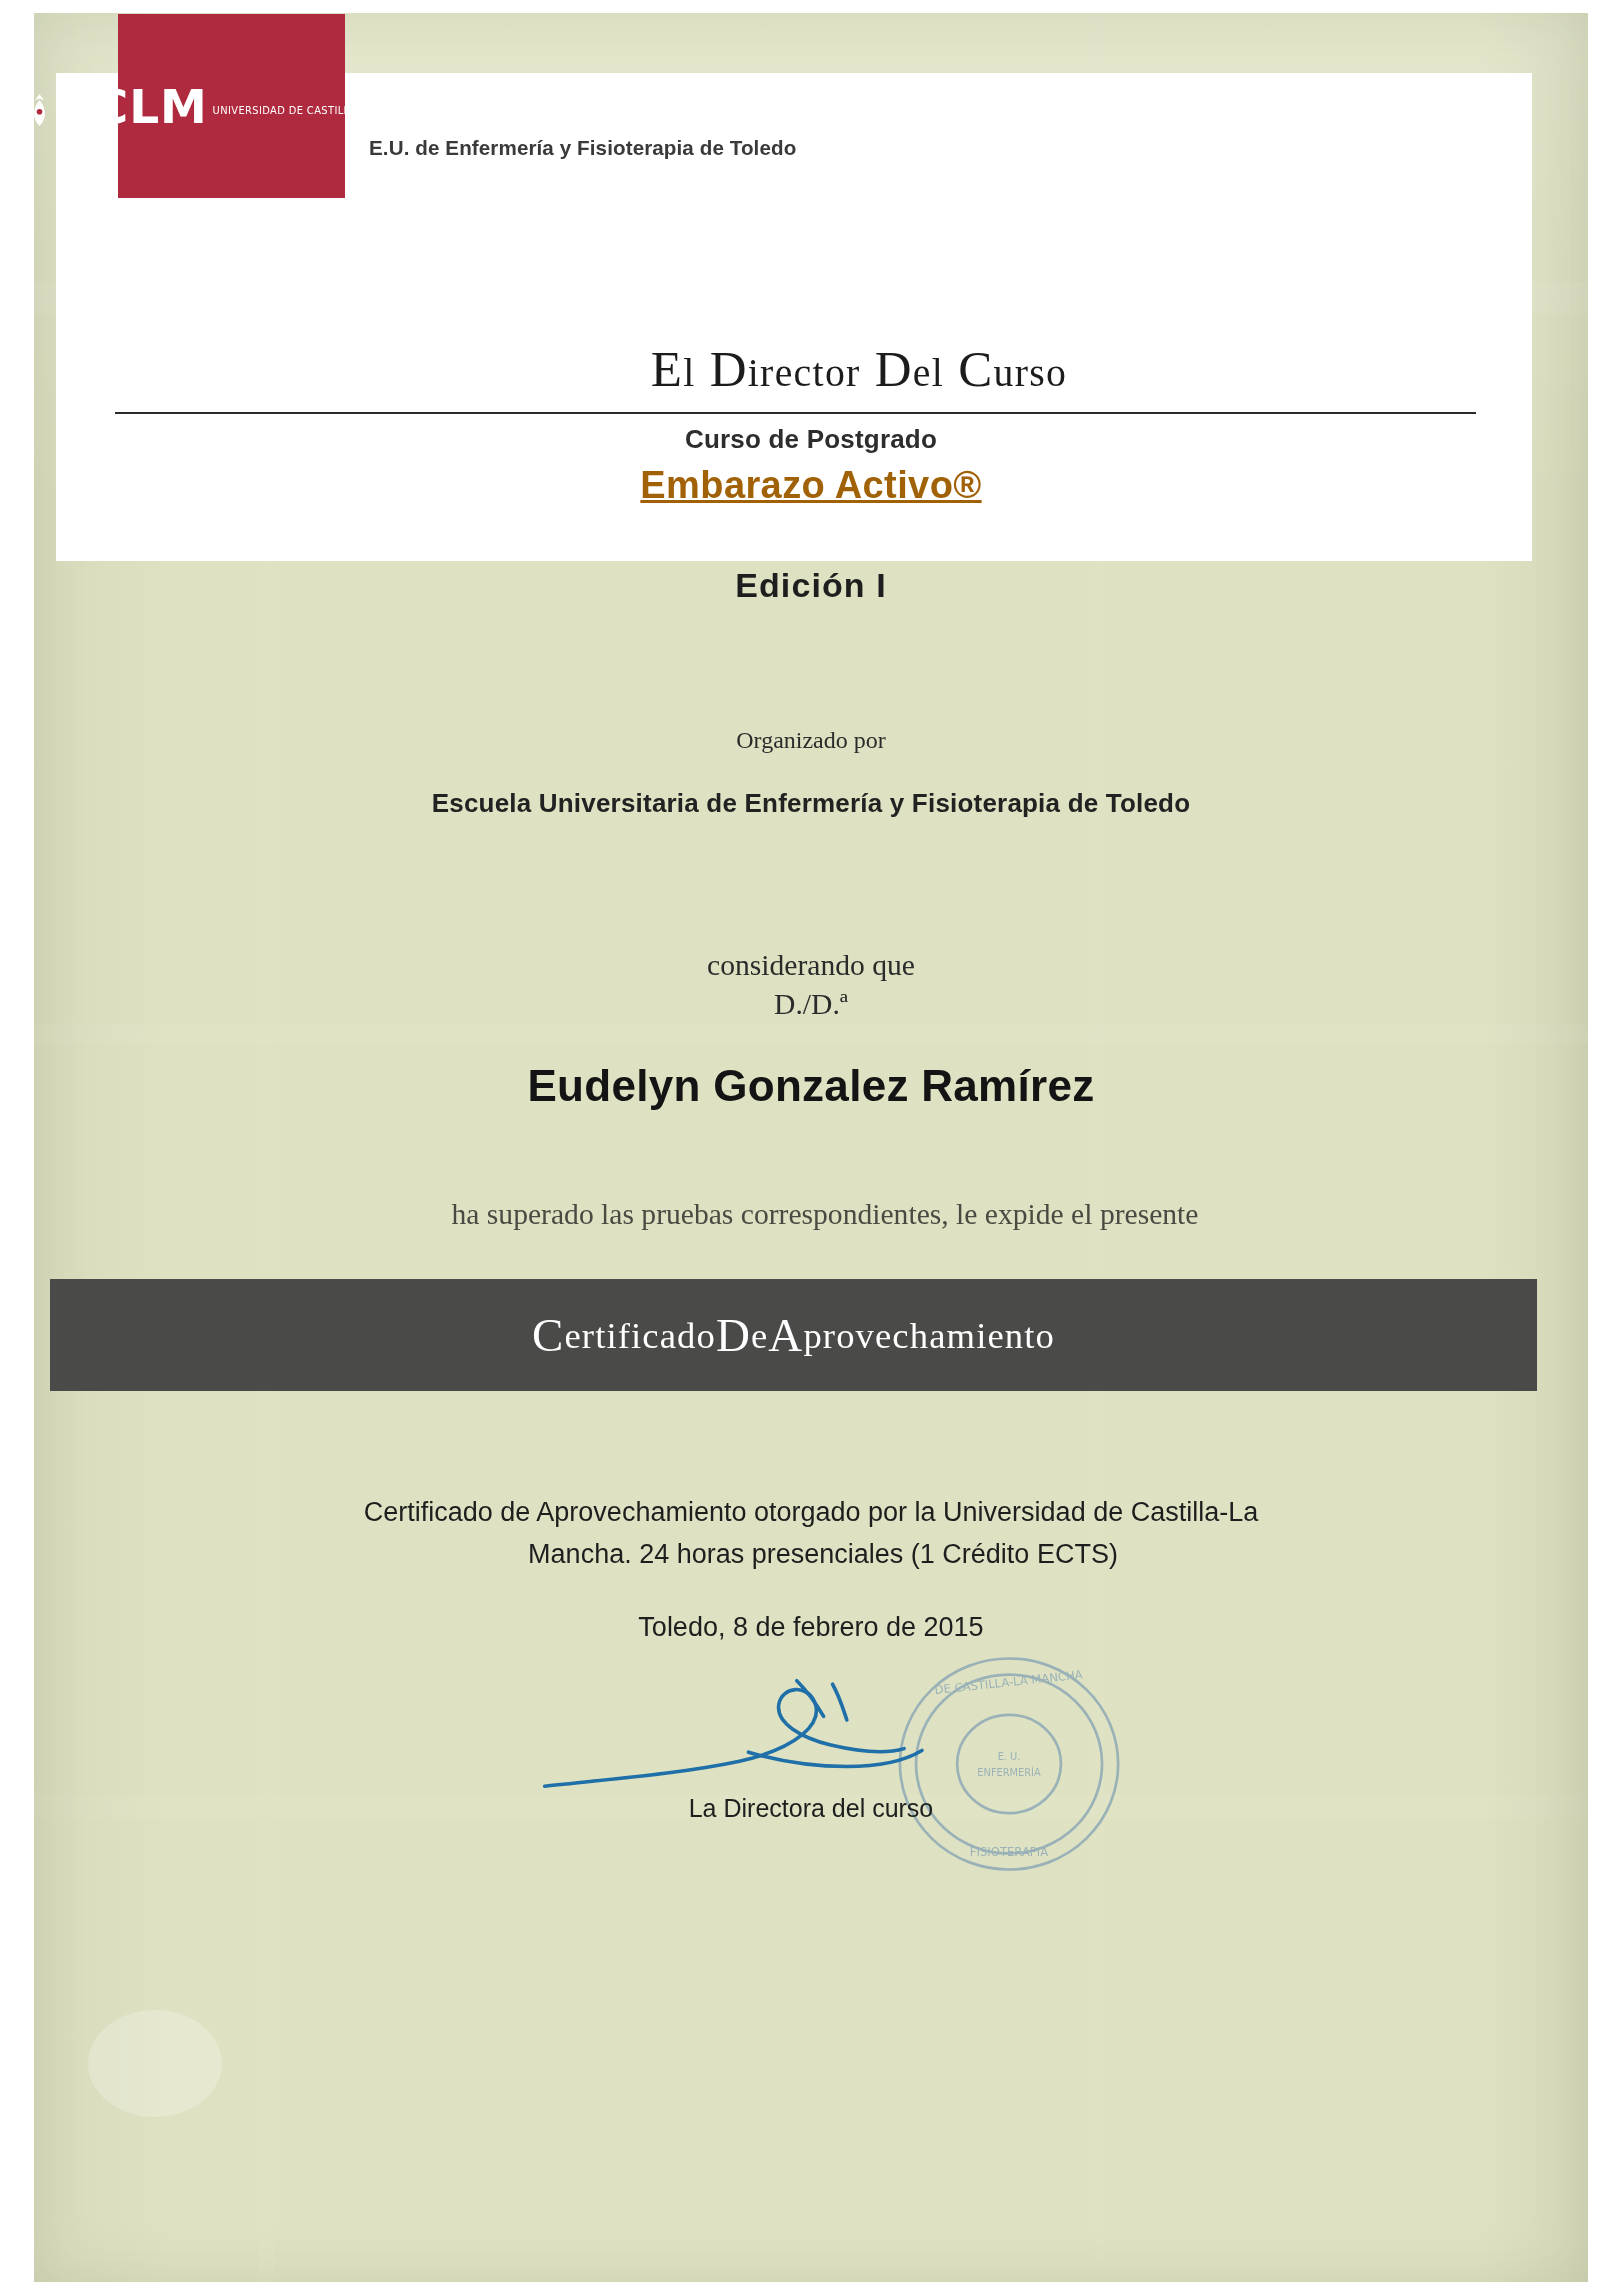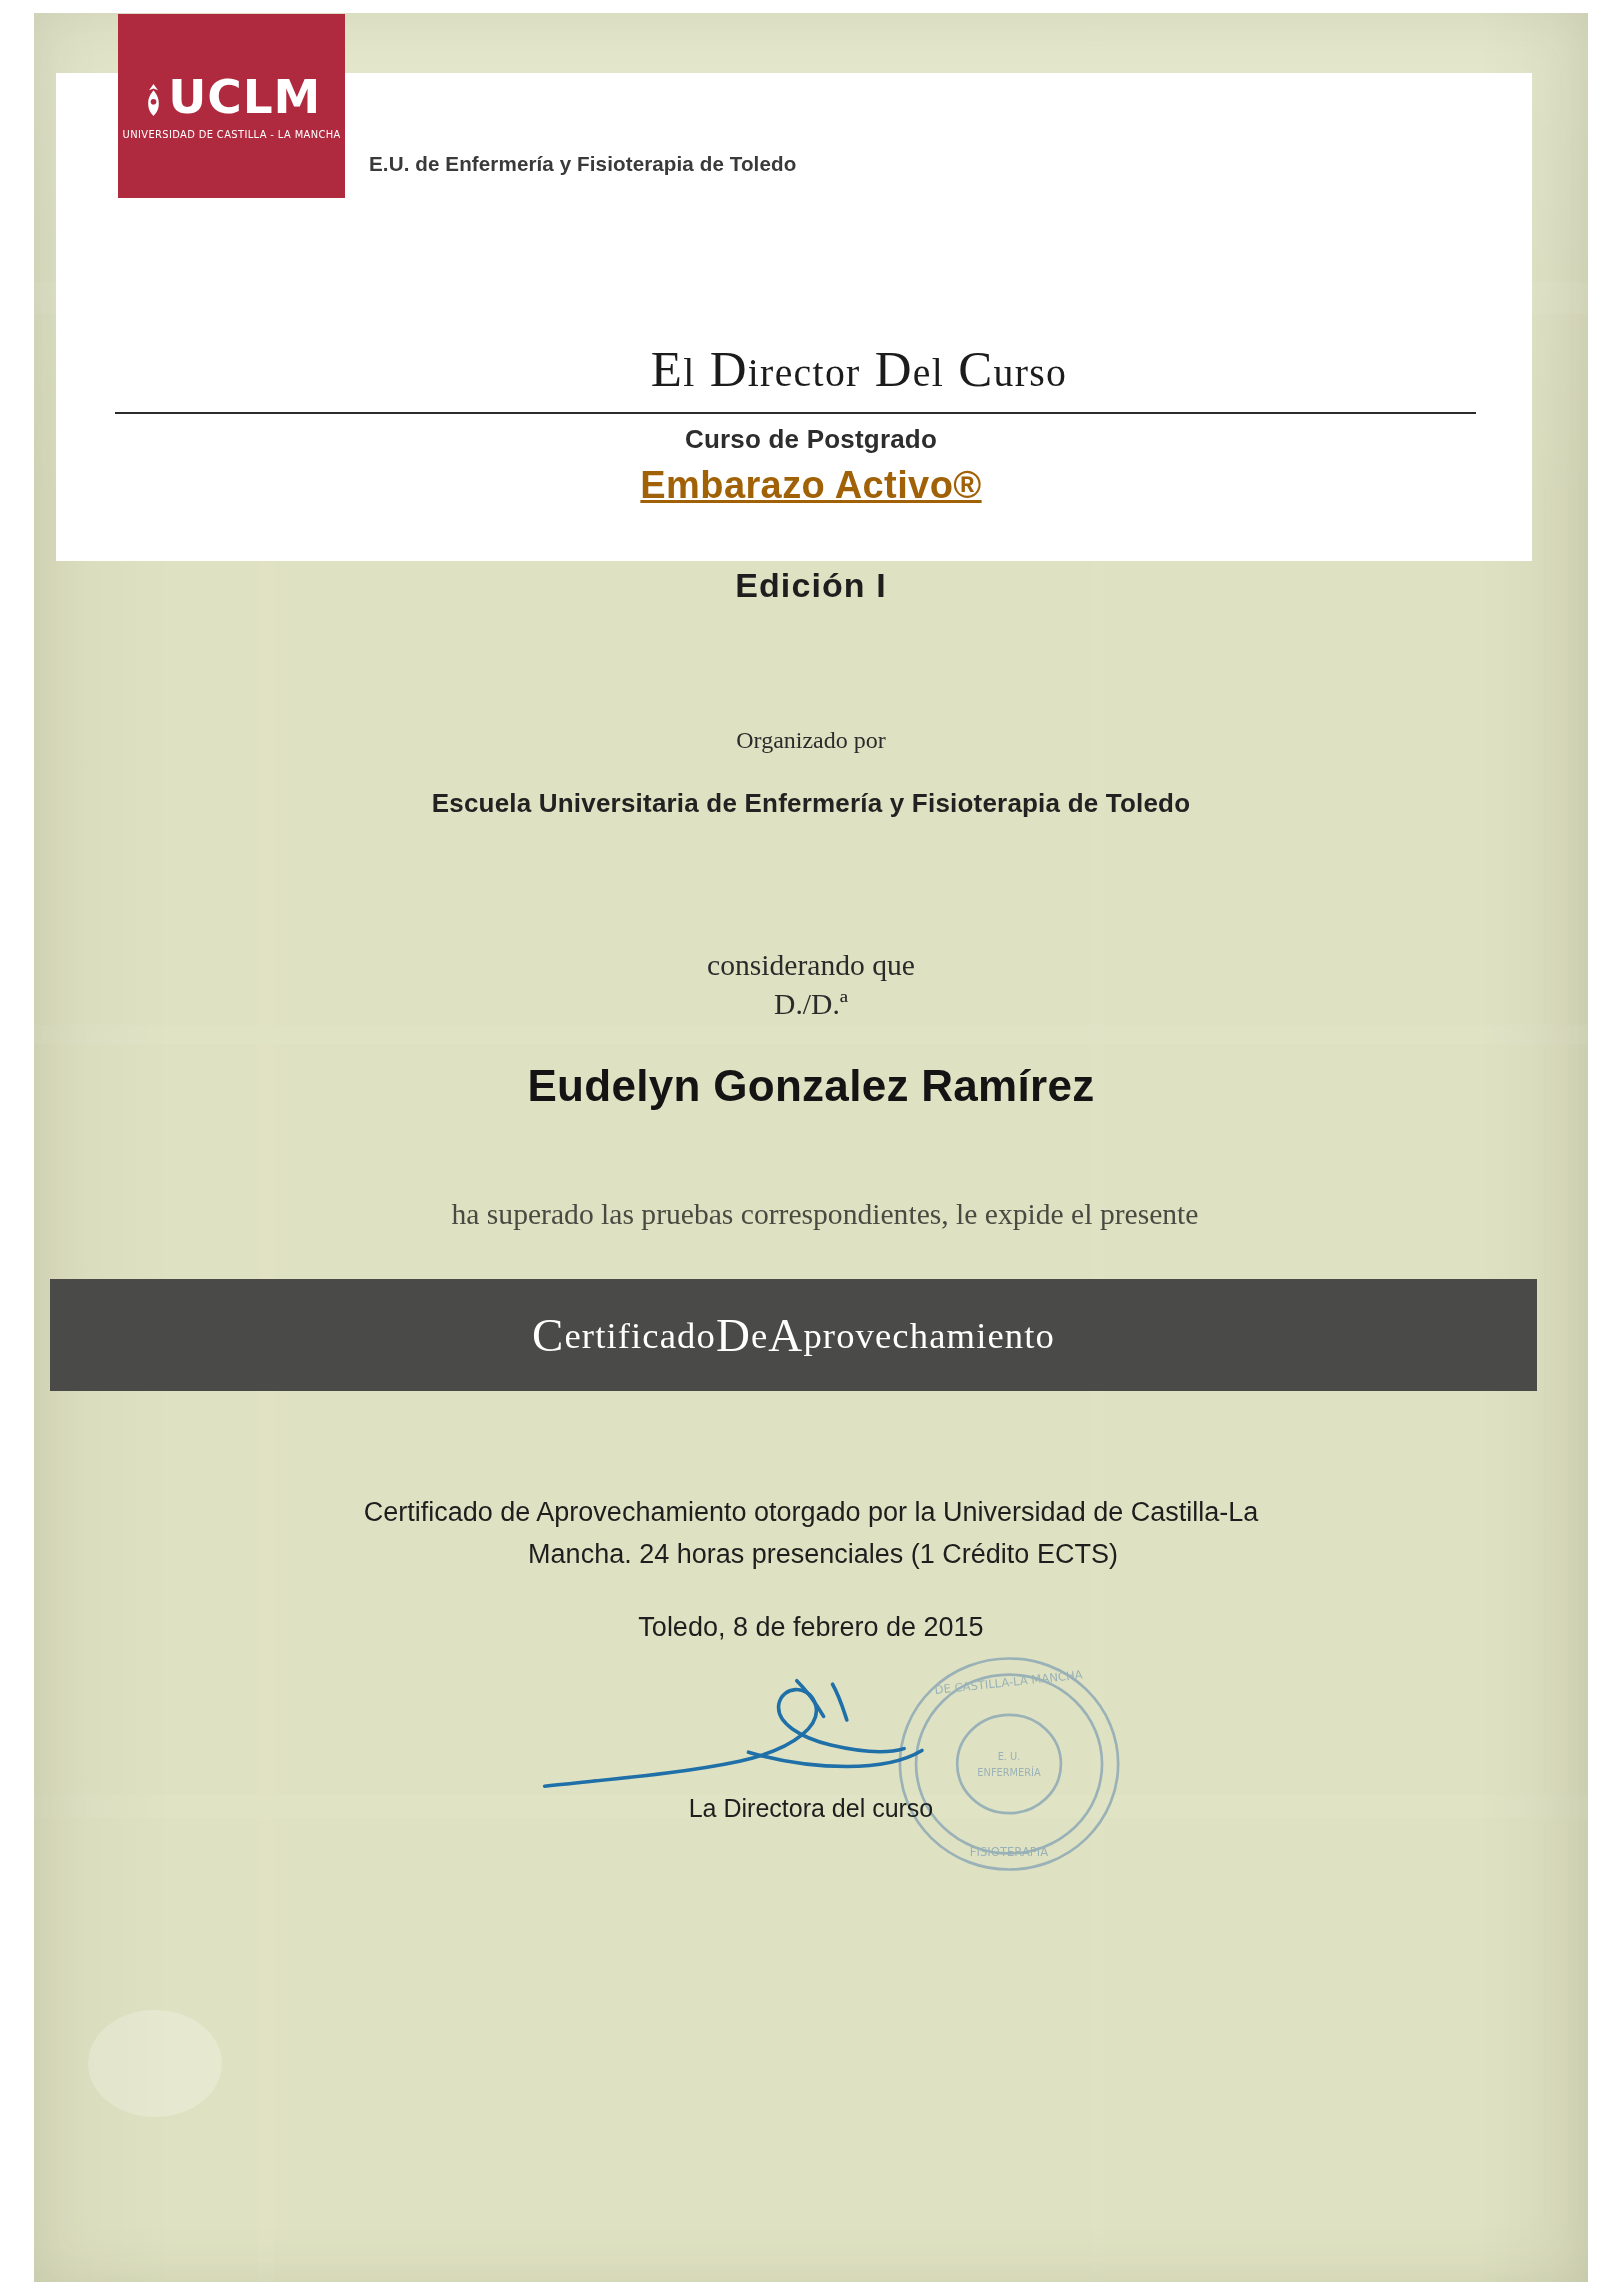--- a/index.html
+++ b/index.html
@@ -61,21 +61,21 @@
   
   .logo-box {
     position: absolute;
     left: 118px;
     top: 14.3px;
     width: 227px;
     height: 184px;
     background: #b02a3f;
     color: #ffffff;
     display: flex;
-    flex-direction: column;
+    flex-direction: row;
     justify-content: center;
     align-items: center;
   }
   .logo-main {
     font-family: "DejaVu Sans", sans-serif;
     font-size: 47px;
     font-weight: bold;
     letter-spacing: 0.9px;
     line-height: 1;
     display: flex;
@@ -99,21 +99,20 @@
 
   .faculty {
     position: absolute;
     left: 369px;
     top: 136px;
     font-family: "Liberation Sans", sans-serif;
     font-size: 20.6px;
     font-weight: bold;
     color: #3a3a3a;
     letter-spacing: 0.1px;
-    margin-top: 16px;
   }
 
   
   .director-title {
     position: absolute;
     left: 0;
     top: 340px;
     width: 1622px;
     text-align: center;
     font-family: "Liberation Serif", serif;

